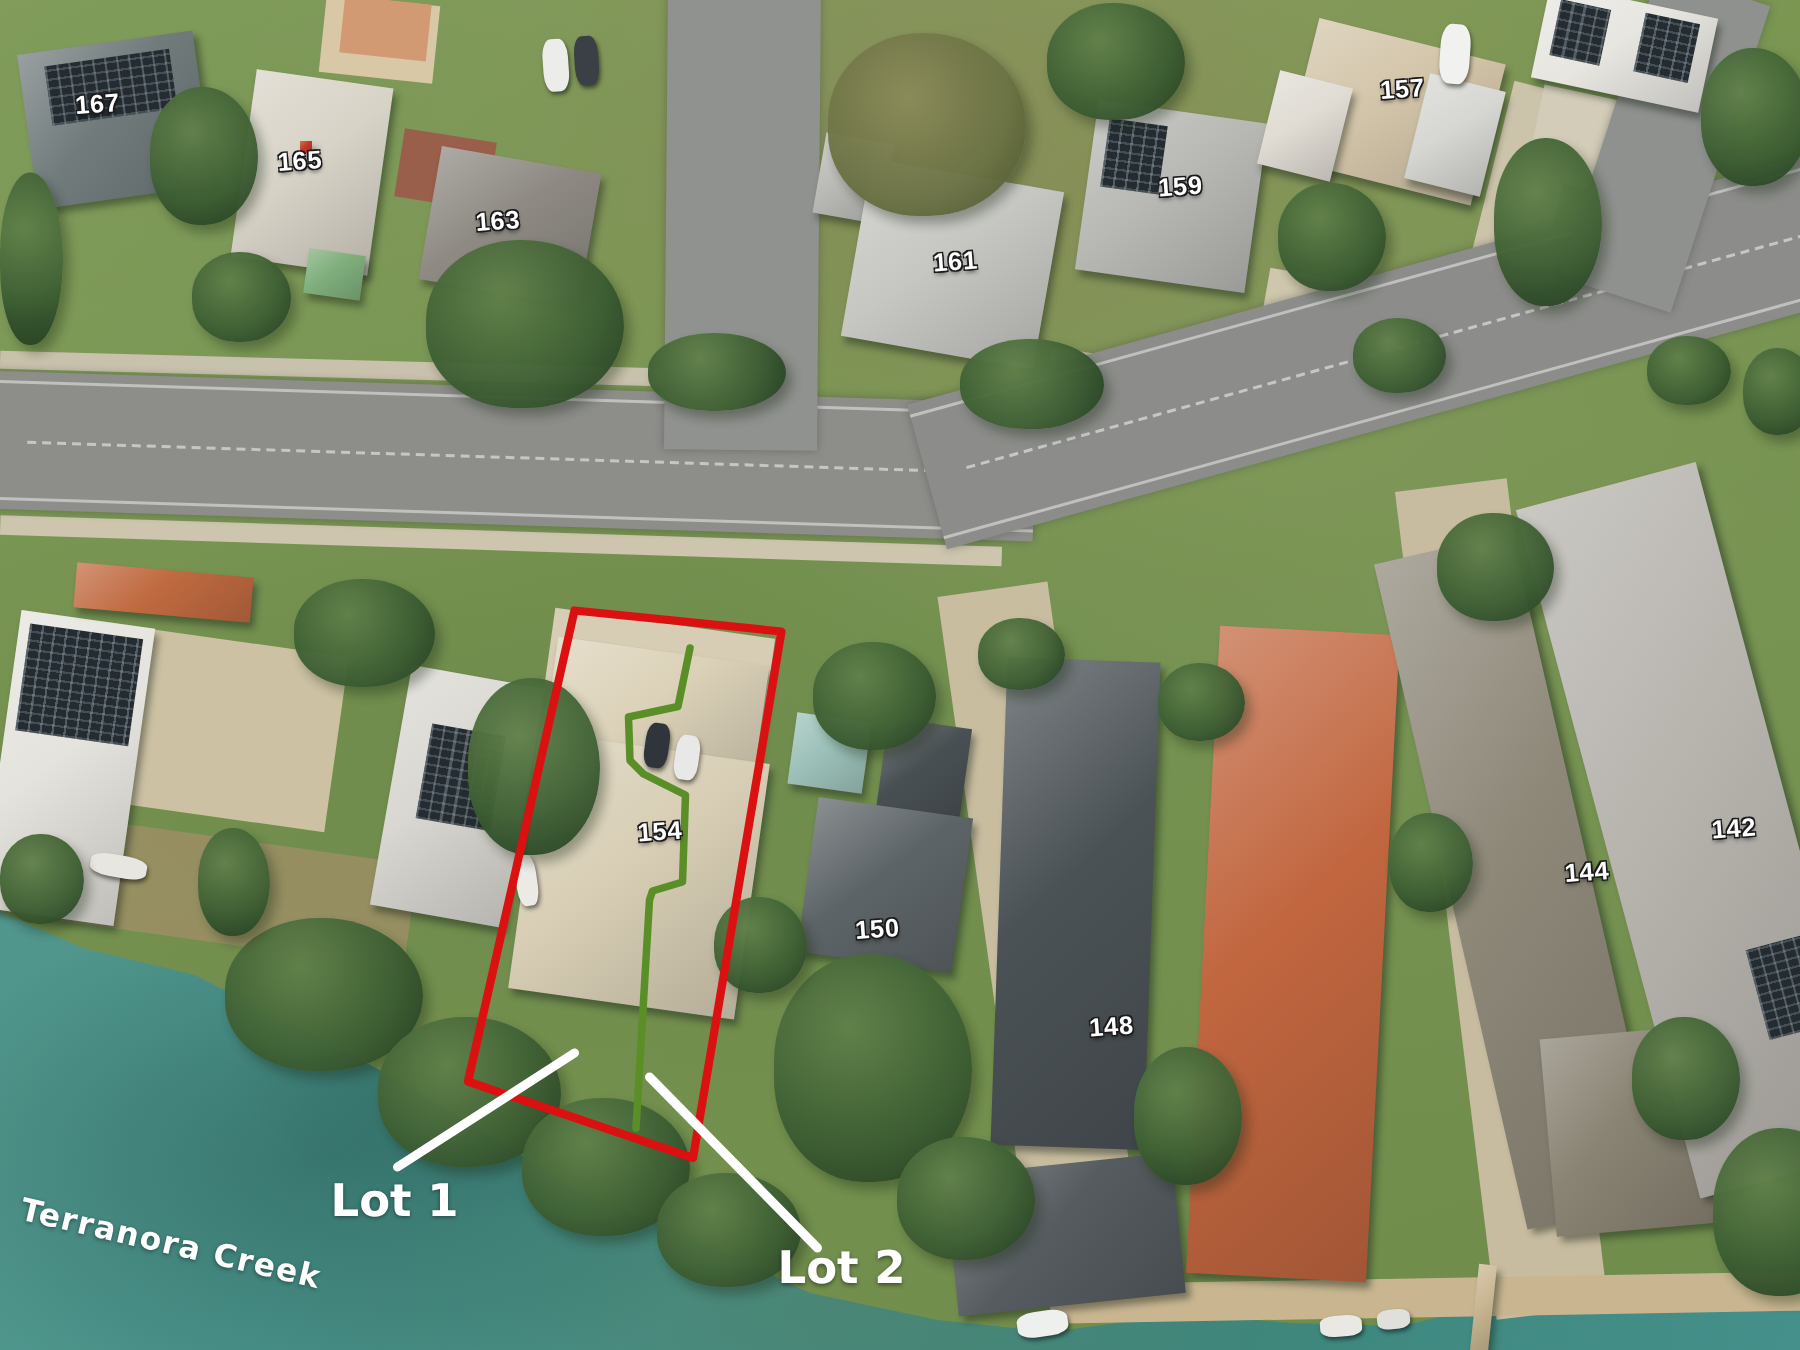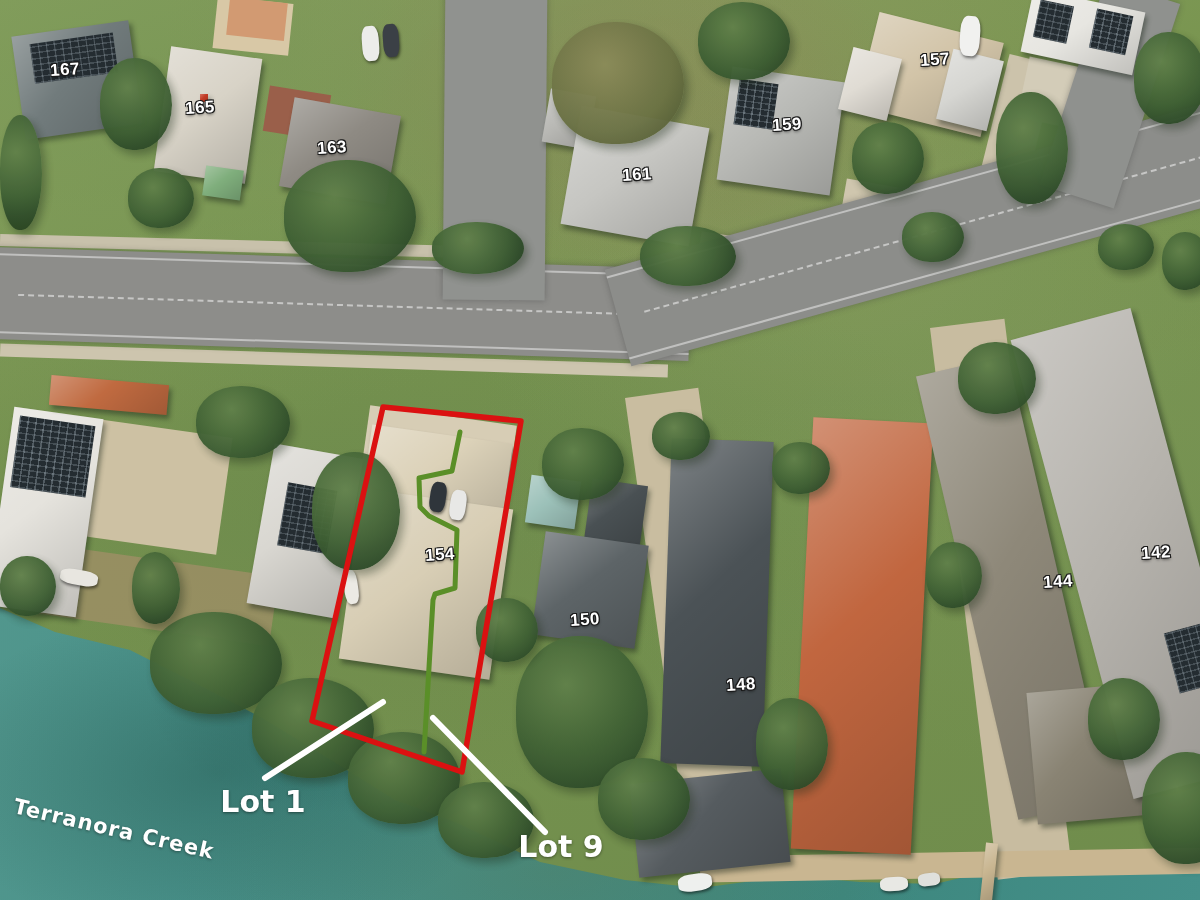--- a/index.html
+++ b/index.html
@@ -70,21 +70,21 @@
       <div class="hn" style="left: 332px; top: 148px;">163</div>
       <div class="hn" style="left: 637px; top: 175px;">161</div>
       <div class="hn" style="left: 787px; top: 125px;">159</div>
       <div class="hn" style="left: 935px; top: 60px;">157</div>
       <div class="hn" style="left: 440px; top: 555px;">154</div>
       <div class="hn" style="left: 585px; top: 620px;">150</div>
       <div class="hn" style="left: 741px; top: 685px;">148</div>
       <div class="hn" style="left: 1058px; top: 582px;">144</div>
       <div class="hn" style="left: 1156px; top: 553px;">142</div>
       <div class="lot" style="left: 263px; top: 801px;">Lot 1</div>
-      <div class="lot" style="left: 561px; top: 846px;">Lot 9</div>
+      <div class="lot" style="left: 561px; top: 846px;">Lot 2</div>
       <div class="creek" style="left: 14px; top: 806px; transform: translate(0px, -50%) rotate(13deg);">Terranora Creek</div>
     </div>
 <div class="road" style="left: -10px; top: 258px; width: 700px; height: 92px; transform: rotate(1.8deg); transform-origin: 50% 50%; background: rgb(141, 141, 138);">
       <div class="edge-t"></div>
       <div class="edge-b"></div>
       <div class="lane"></div>
     </div>
     <div class="road" style="left: 618px; top: 268px; width: 665px; height: 100px; transform: rotate(-15.5deg); transform-origin: 0% 50%; background: rgb(140, 141, 138);">
       <div class="edge-t"></div>
       <div class="edge-b"></div>

